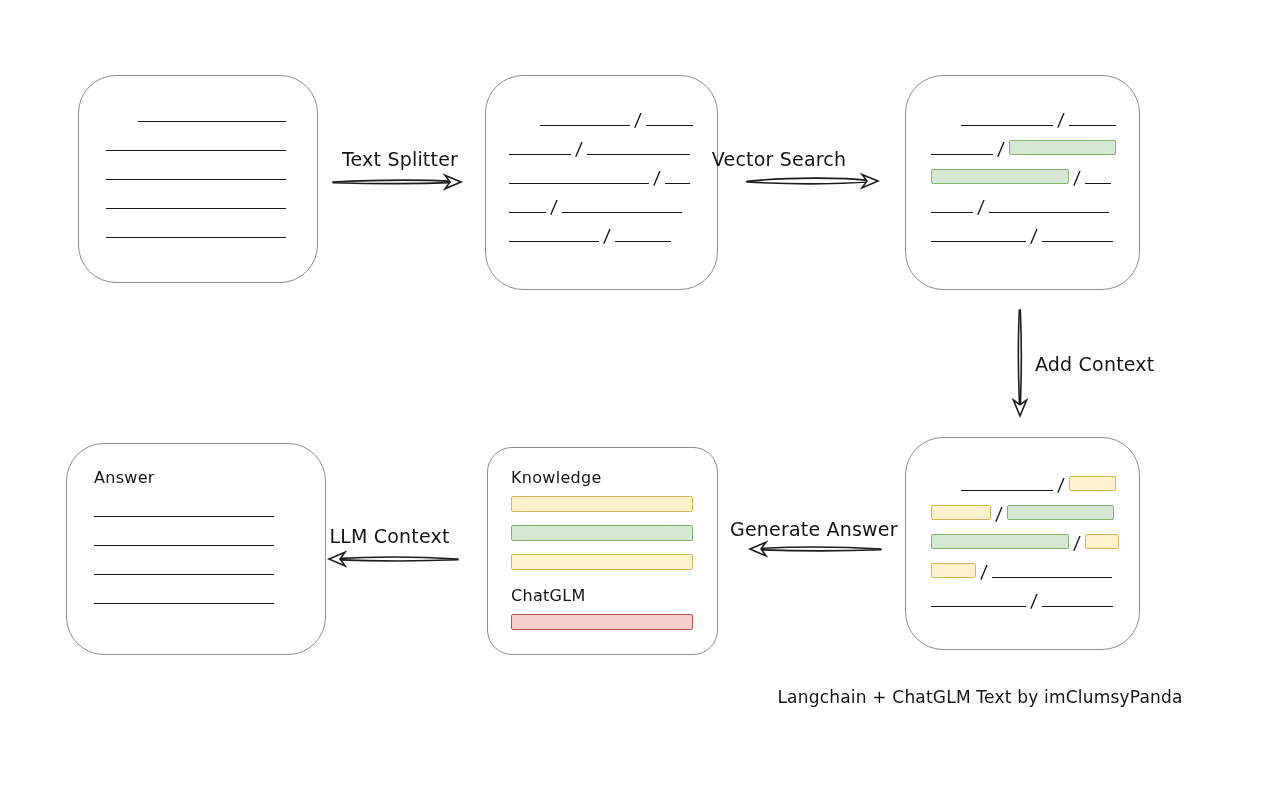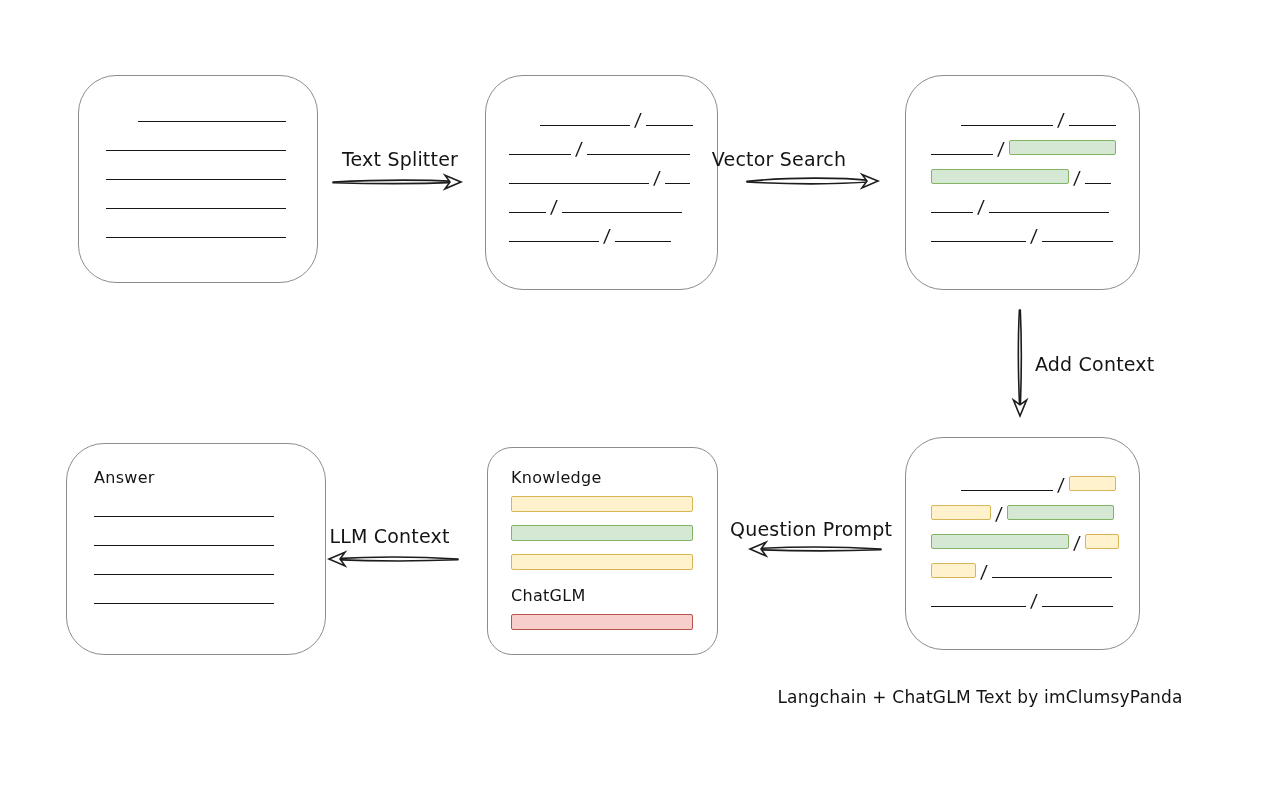--- a/index.html
+++ b/index.html
@@ -203,21 +203,21 @@
 
 <div class="arrow-label" style="left:1035px;top:353px;width:110px;text-align:left;">Add Context</div>
 <svg class="arrow-svg" style="left:1008px;top:308px;" width="24" height="112" viewBox="0 0 24 112">
   <g stroke="#1c1c1c" stroke-width="1.6" fill="none" stroke-linecap="round">
     <path d="M11.4,2 C9.6,35 10.4,70 11.5,97"></path>
     <path d="M12.3,2 C13.8,35 13.4,70 12.4,97"></path>
     <path d="M5.4,92 L12,108 L18.6,92 L12,96.8 Z" fill="#ffffff"></path>
   </g>
 </svg>
 
-<div class="arrow-label" style="left:730px;top:518px;width:160px;">Question Prompt</div>
+<div class="arrow-label" style="left:730px;top:518px;width:160px;">Generate Answer</div>
 <svg class="arrow-svg" style="left:738px;top:537px;" width="145" height="24" viewBox="0 0 145 24">
   <g stroke="#1c1c1c" stroke-width="1.6" fill="none" stroke-linecap="round">
     <path d="M143,12 C100,9.4 52,9.8 17,11.6"></path>
     <path d="M143,12.8 C100,14.4 52,14 17,12.6"></path>
     <path d="M28,5.2 L12,12 L28,18.9 L23,12 Z" fill="#ffffff"></path>
   </g>
 </svg>
 
 <div class="arrow-label" style="left:322px;top:525px;width:135px;">LLM Context</div>
 <svg class="arrow-svg" style="left:318px;top:547px;" width="142" height="24" viewBox="0 0 142 24">

